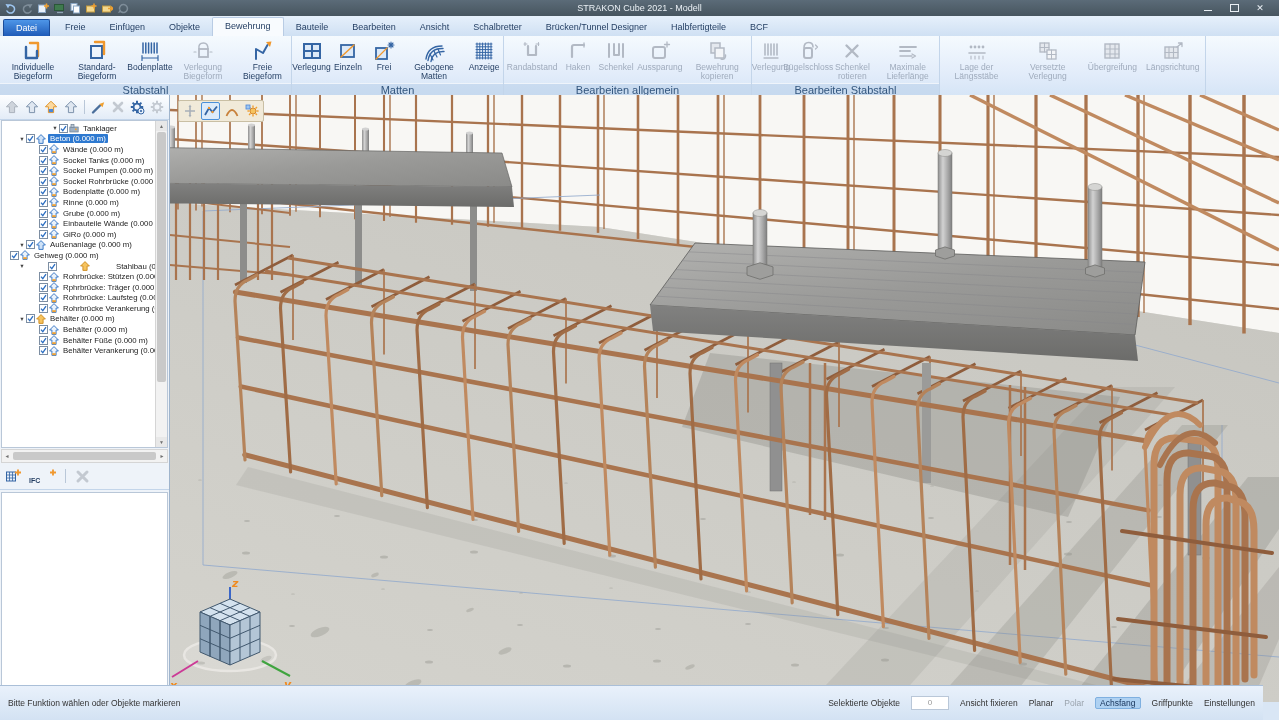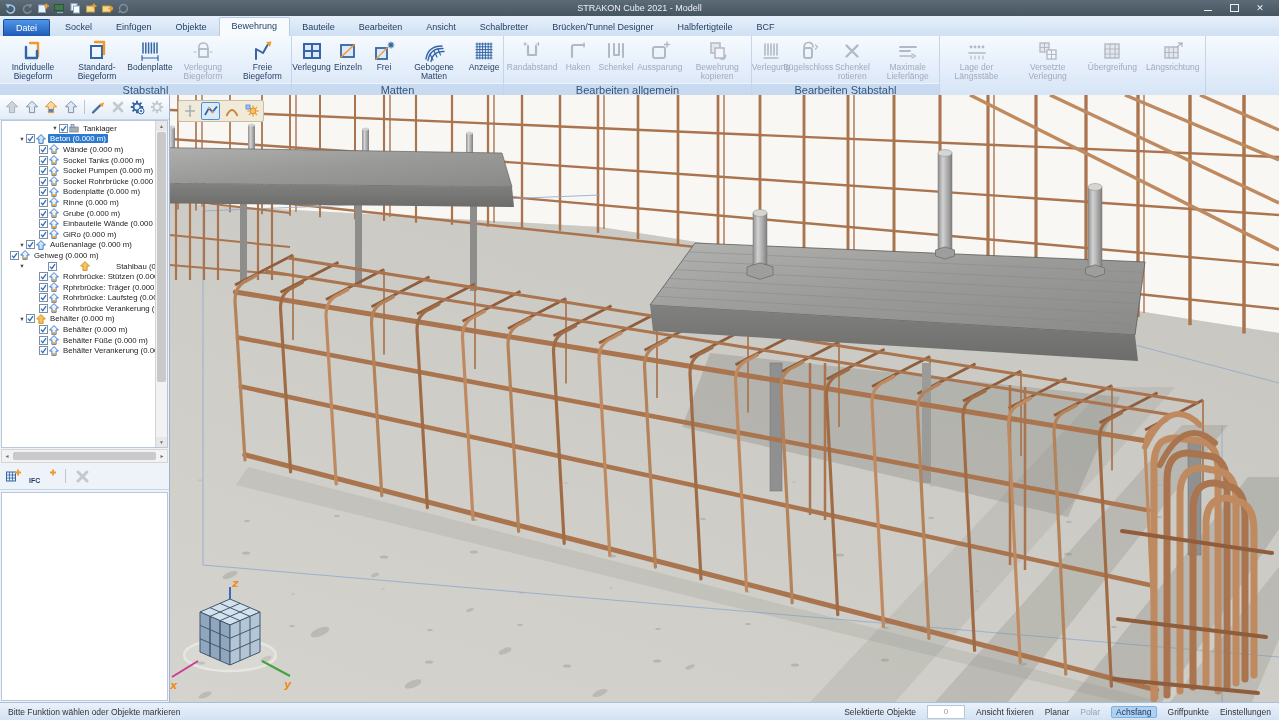--- a/index.html
+++ b/index.html
@@ -61,21 +61,21 @@
   .empty-panel{flex:1;background:#fff;border:1px solid #b9c7d8;margin:2px 1px 1px}
   
   .viewport{position:absolute;top:95px;left:170px;right:0;bottom:18px;overflow:hidden;background:#f8f7f4}
   #scene{position:absolute;left:0;top:0}
   .vp-toolbar{position:absolute;top:5px;left:8px;background:#f1ead9;border:1px solid #c9bfa4;
     border-radius:2px;display:flex;gap:2px;padding:1px;z-index:5}
   .vp-btn{width:17px;height:16px;display:flex;align-items:center;justify-content:center;
     border:1px solid transparent;border-radius:2px}
   .vp-btn.selected{border-color:#4a90d9;background:#dcebfa}
   
-  .statusbar{position:absolute;bottom:0;left:0;right:0;height:18px;
+  .statusbar{position:absolute;bottom:0;left:0;right:16px;height:35px;
     background:linear-gradient(#e9f1fb,#d3e2f3);border-top:1px solid #aabfd8;
     display:flex;align-items:center;font-size:8.5px;color:#333;padding:0 8px;box-sizing:border-box}
   .sb-right{margin-left:auto;display:flex;align-items:center;gap:11px}
   .sb-value{width:36px;height:12px;background:#fff;border:1px solid #b9c7d8;text-align:center;
     color:#999;font-size:8px;line-height:12px}
   .sb-item{white-space:nowrap}
   .sb-item.muted{color:#9aa3ad}
   .sb-item.active{background:#aed1f2;border:1px solid #7fb0e0;padding:0 4px;border-radius:2px;color:#173least}
   .sb-item.active{color:#17335a}
 </style>
@@ -142,21 +142,21 @@
         <div class="max"></div>
       </div>
     <div class="wc">
         <span class="cls">✕</span>
       </div>
   </div>
 </div>
 
 <div class="tabrow" id="tabrow">
   <div class="file-tab">Datei</div>
-<div class="tab">Sockel</div>
+<div class="tab">Freie</div>
     <div class="tab">Einfügen</div>
     <div class="tab">Objekte</div>
     <div class="tab active">Bewehrung</div>
     <div class="tab">Bauteile</div>
     <div class="tab">Bearbeiten</div>
     <div class="tab">Ansicht</div>
     <div class="tab">Schalbretter</div>
     <div class="tab">Brücken/Tunnel Designer</div>
     <div class="tab">Halbfertigteile</div>
     <div class="tab">BCF</div>

